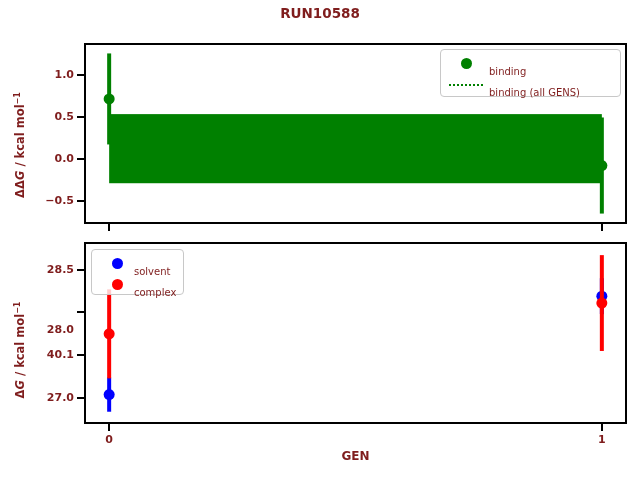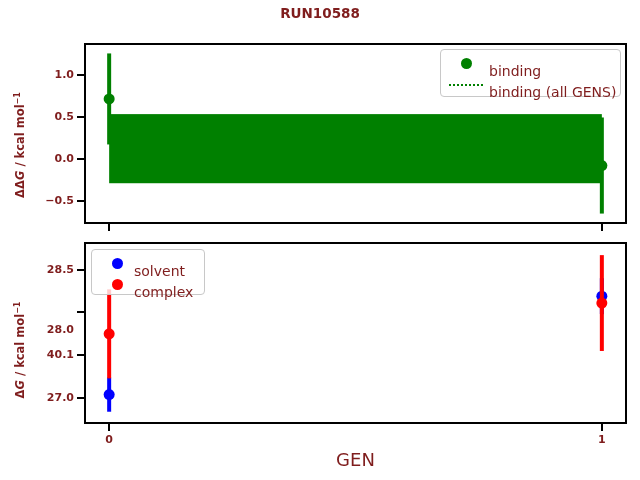--- a/index.html
+++ b/index.html
@@ -20,38 +20,38 @@
   .ylabel{
     position:absolute;white-space:nowrap;font-size:11.5px;font-weight:700;
     transform:translate(-50%,-50%) rotate(-90deg);
   }
   #ylabel0{left:20px;top:145px;}
   #ylabel1{left:20px;top:350px;}
   .ylabel .var{font-style:italic;}
   .ylabel sup{font-size:8px;}
   .xlabel{
     position:absolute;left:86px;top:449px;width:539px;text-align:center;
-    font-size:18px;font-weight:400;
+    font-size:12px;font-weight:700;
   }
   .tick-mark{position:absolute;background:#000;}
   .tick-label{position:absolute;font-size:11px;font-weight:700;line-height:14px;}
   .ytick-label{text-align:right;}
   .xtick-label{text-align:center;}
   .legend{
     position:absolute;background:rgba(255,255,255,0.8);border:1.2px solid #c8c8c8;
     border-radius:4px;box-sizing:border-box;padding:3px 2px;
   }
   #legend0{left:440px;top:49px;width:181px;height:48px;}
-  #legend1{left:91px;top:249px;width:114px;height:46px;padding-left:8px;}
+  #legend1{left:91px;top:249px;width:93px;height:46px;padding-left:8px;}
   .lrow{display:flex;align-items:center;height:21px;}
   .lmark{flex:0 0 46px;display:flex;justify-content:center;align-items:center;}
   #legend1 .lmark{flex:0 0 34px;}
   .ldot{width:11px;height:11px;border-radius:50%;display:inline-block;}
   .lline{width:34px;height:0;border-top:2.5px dotted #008000;display:inline-block;}
-  .ltext{font-size:14px;margin-top:15px;}
+  .ltext{font-size:10px;margin-top:15px;}
 </style>
 </head>
 <body>
 
 <div id="canvas">
 
   <div class="fig-title">RUN10588</div>
 
   <div class="plot-area" id="plot0">
       <svg width="539" height="177">

